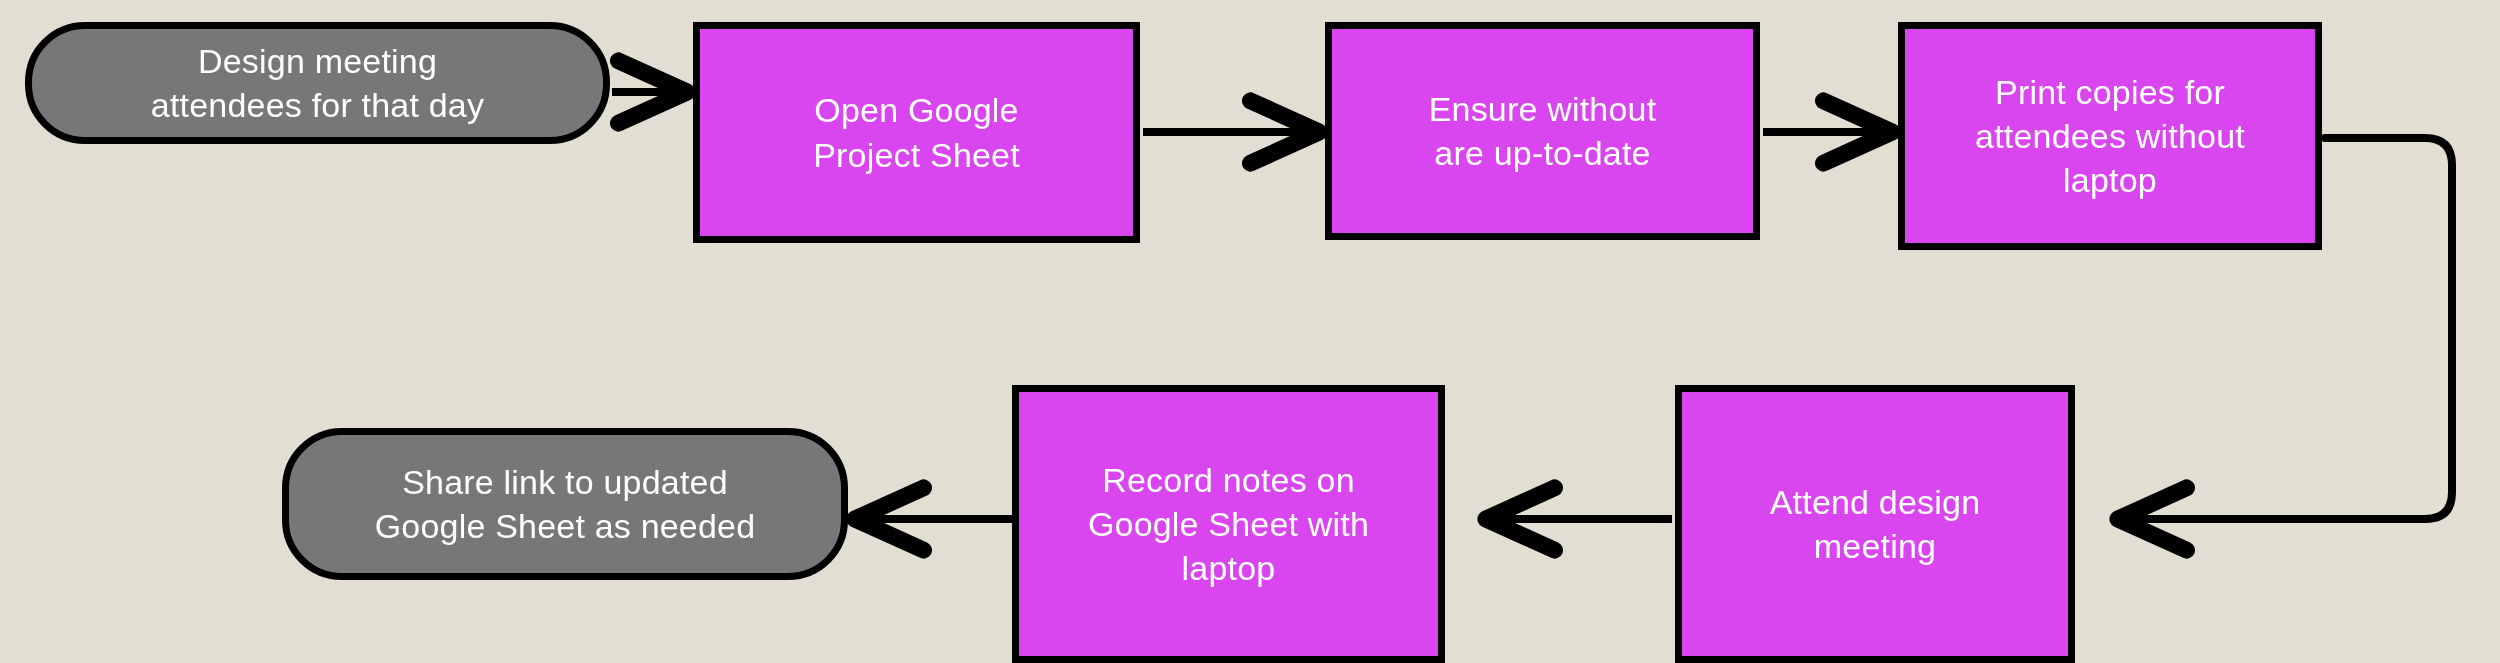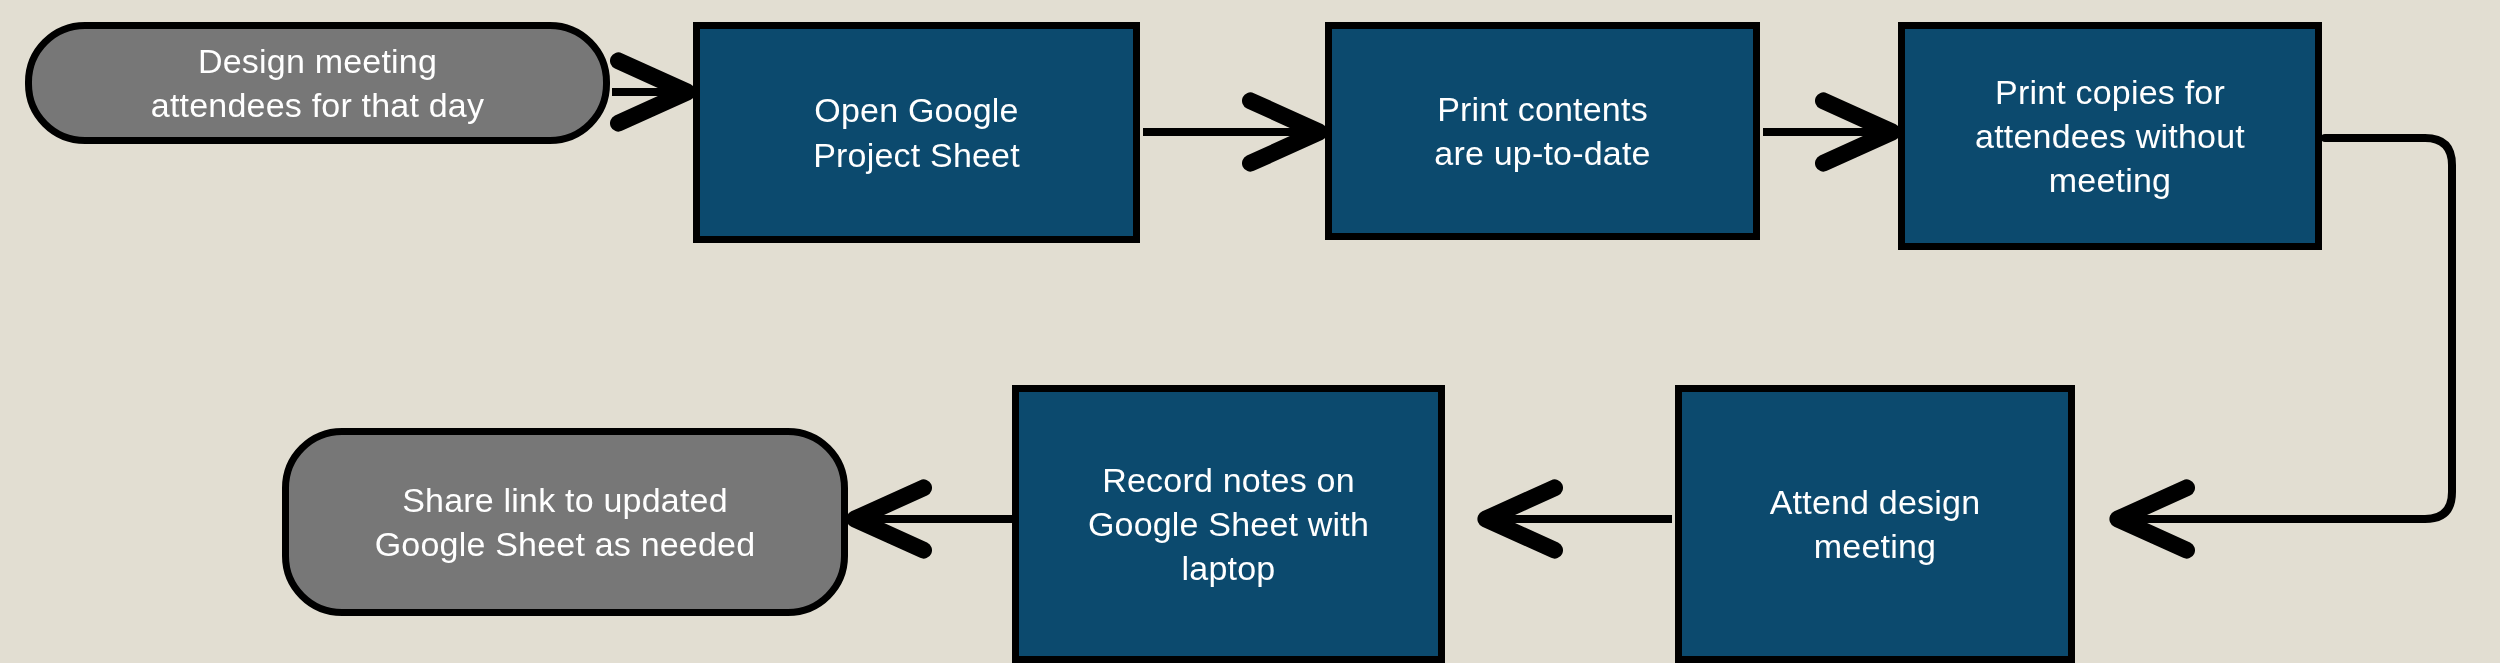--- a/index.html
+++ b/index.html
@@ -24,33 +24,33 @@
     align-items:center;
     justify-content:center;
     text-align:center;
     color:#ffffff;
     font-size:34px;
     line-height:1.30;
     letter-spacing:.2px;
     padding:4px 14px;
     z-index:3;
   }
-  .node.process{ background:#0c4a6e; }
+  .node.process{ background:#d946ef; }
   .node.terminal{ background:#777777; border-radius:60px; }
   .node .label{ display:block; white-space:pre-line; }
 
   
   #n-start   { left:25px;   top:22px;  width:585px; height:122px; }
   #n-open    { left:693px;  top:22px;  width:447px; height:221px; }
   #n-ensure  { left:1325px; top:22px;  width:435px; height:218px; }
   #n-print   { left:1898px; top:22px;  width:424px; height:228px; }
 
   #n-attend  { left:1675px; top:385px; width:400px; height:278px; }
   #n-record  { left:1012px; top:385px; width:433px; height:278px; }
-  #n-share   { left:282px;  top:428px; width:566px; height:188px; }
+  #n-share   { left:282px;  top:428px; width:566px; height:152px; }
 </style>
 </head>
 <body>
 
 <div id="stage">
 
   <svg id="edges" viewBox="0 0 2500 663" width="2500" height="663" aria-hidden="true">
     <defs>
       <marker id="ah" markerWidth="14" markerHeight="14" refX="9.4" refY="5" orient="auto" markerUnits="strokeWidth">
         <path d="M1.2,1.1 L9.8,5 L1.2,8.9" fill="none" stroke="#000000" stroke-width="2.1" stroke-linecap="round" stroke-linejoin="round"></path>
@@ -77,28 +77,28 @@
     <span class="label">Design meeting
 attendees for that day</span>
   </div>
 
   <div id="n-open" class="node process">
     <span class="label">Open Google
 Project Sheet</span>
   </div>
 
   <div id="n-ensure" class="node process">
-    <span class="label">Print contents
+    <span class="label">Ensure without
 are up-to-date</span>
   </div>
 
   <div id="n-print" class="node process">
     <span class="label">Print copies for
 attendees without
-meeting</span>
+laptop</span>
   </div>
 
   <div id="n-attend" class="node process">
     <span class="label">Attend design
 meeting</span>
   </div>
 
   <div id="n-record" class="node process">
     <span class="label">Record notes on
 Google Sheet with

